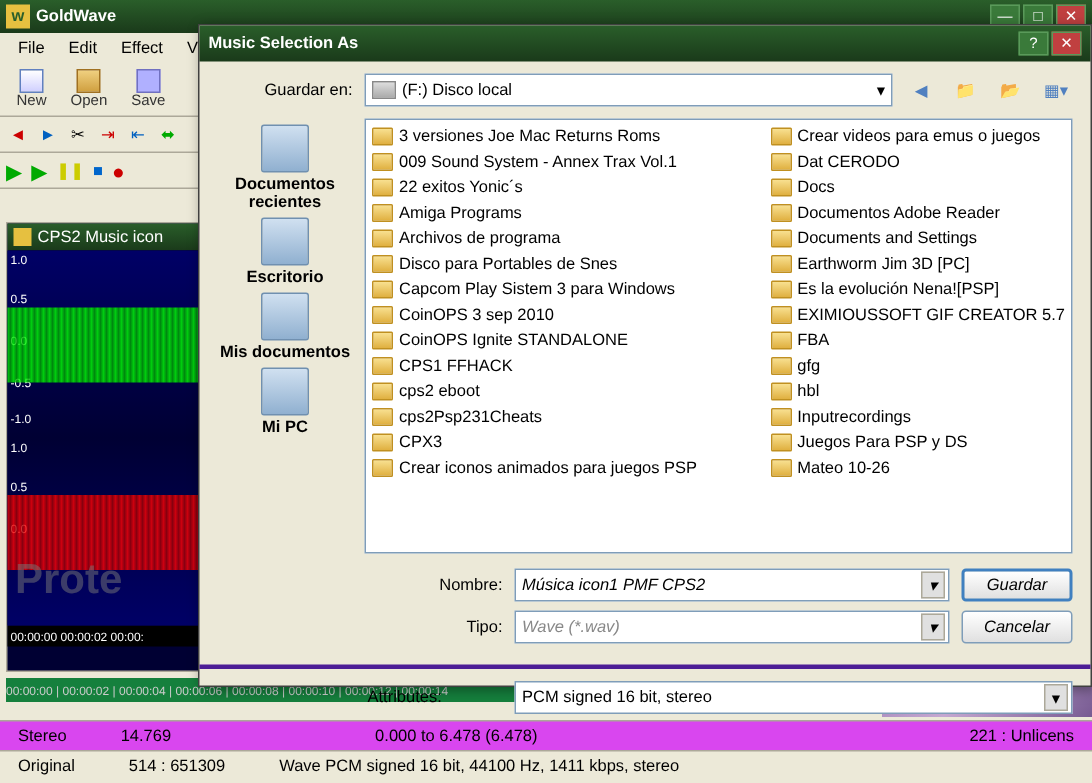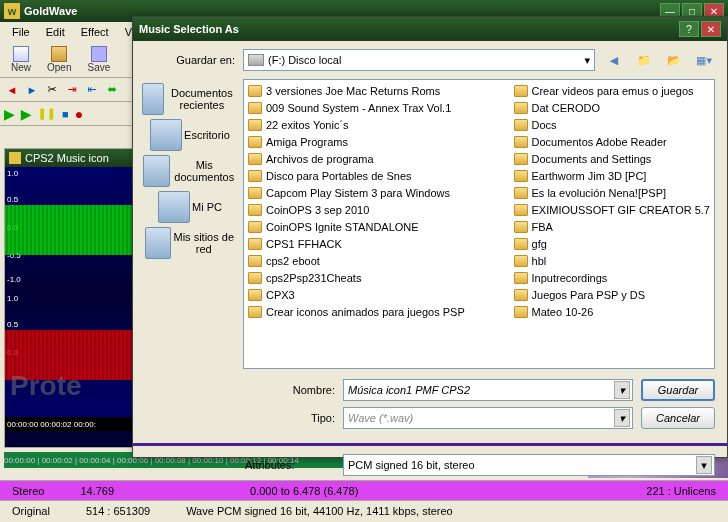--- a/index.html
+++ b/index.html
@@ -60,21 +60,21 @@
 .dialog-body { padding: 8px 12px; }
 
 .loc-row { display: flex; align-items: center; gap: 8px; margin-bottom: 8px; }
 .loc-row label { width: 90px; text-align: right; }
 .loc-select { flex: 1; height: 22px; border: 1px solid #7f9db9; background: #fff; display: flex; align-items: center; padding: 0 4px; gap: 4px; }
 .loc-select .drive-ico { width: 16px; height: 12px; background: linear-gradient(#ddd, #aaa); border: 1px solid #888; }
 .loc-nav-btn { width: 22px; height: 22px; display: flex; align-items: center; justify-content: center; cursor: pointer; color: #5080c0; }
 
 .browser-area { display: flex; gap: 8px; height: 290px; }
 .places { width: 90px; display: flex; flex-direction: column; align-items: center; gap: 4px; padding-top: 4px; }
-.place-item { display: flex; flex-direction: row; align-items: center; gap: 2px; text-align: center; font-size: 10px; cursor: pointer; }
+.place-item { display: flex; flex-direction: column; align-items: center; gap: 2px; text-align: center; font-size: 10px; cursor: pointer; font-weight: bold; }
 .place-ico { width: 32px; height: 32px; background: linear-gradient(#d0e0f0, #90b0d0); border: 1px solid #7090b0; border-radius: 2px; }
 
 .file-list { flex: 1; border: 1px solid #7f9db9; background: #fff; overflow: hidden; display: flex; }
 .file-col { display: flex; flex-direction: column; padding: 2px; }
 .file-item { display: flex; align-items: center; gap: 4px; padding: 1px 2px; height: 17px; white-space: nowrap; cursor: pointer; }
 .folder-ico { width: 14px; height: 12px; background: linear-gradient(#f8e090, #e0b040); border: 1px solid #c09020; border-radius: 1px; flex-shrink: 0; }
 
 .form-rows { margin-top: 10px; }
 .form-row { display: flex; align-items: center; gap: 8px; margin-bottom: 6px; }
 .form-row label { width: 90px; text-align: right; padding-left: 100px; box-sizing: content-box; }
@@ -221,24 +221,20 @@
             <span>Escritorio</span>
           </div>
         <div class="place-item">
             <div class="place-ico"></div>
             <span>Mis documentos</span>
           </div>
         <div class="place-item">
             <div class="place-ico"></div>
             <span>Mi PC</span>
           </div>
-        <div class="place-item">
-            <div class="place-ico"></div>
-            <span>Mis sitios de red</span>
-          </div>
       </div>
 
       <div class="file-list">
         <div class="file-col" id="file-col-1" style="width:290px">
             <div class="file-item">
               <div class="folder-ico"></div>
               <span>3 versiones Joe Mac Returns Roms</span>
             </div>
             <div class="file-item">
               <div class="folder-ico"></div>

